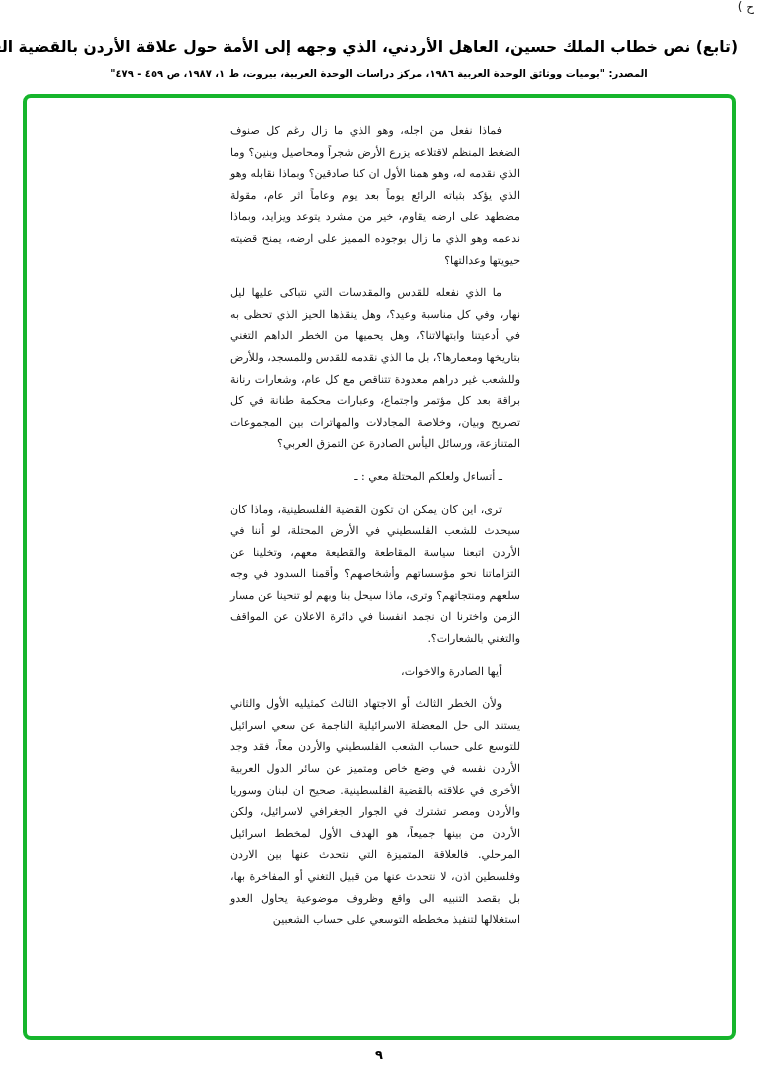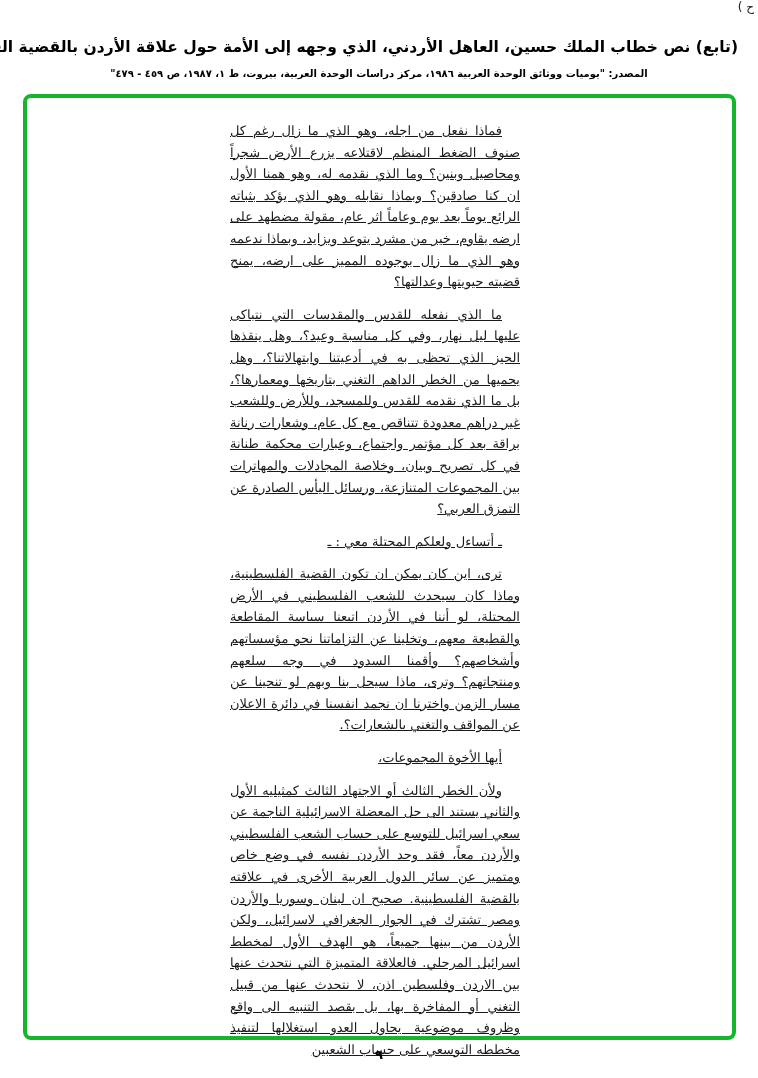--- a/index.html
+++ b/index.html
@@ -62,24 +62,23 @@
   }
   .text-column {
     position: absolute;
     left: 230px;
     top: 120px;
     width: 290px;
     direction: rtl;
     text-align: justify;
     text-align-last: right;
     font-family: "DejaVu Serif", serif;
-    font-size: 13px;
+    font-size: 11px;
     line-height: 21.6px;
     color: #1a1a1a;
-    text-decoration: underline;
   }
   .text-column p {
     margin: 0 0 11px 0;
     text-indent: 18px;
   }
   .page-number {
     position: absolute;
     top: 1047px;
     left: 0;
     right: 0;
@@ -98,17 +97,17 @@
 <div class="doc-title">(تابع) نص خطاب الملك حسين، العاهل الأردني، الذي وجهه إلى الأمة حول علاقة الأردن بالقضية الفلسطينية</div>
 <div class="doc-source">المصدر:  "يوميات ووثائق الوحدة العربية ١٩٨٦، مركز دراسات الوحدة العربية، بيروت، ط ١، ١٩٨٧، ص ٤٥٩ - ٤٧٩"</div>
 
 <div class="frame" style="border-color: rgb(22, 181, 44);"></div>
 
 <div class="text-column">
   <p>فماذا نفعل من اجله، وهو الذي ما زال رغم كل صنوف الضغط المنظم لاقتلاعه يزرع الأرض شجراً ومحاصيل وبنين؟  وما الذي نقدمه له، وهو همنا الأول ان كنا صادقين؟  وبماذا نقابله وهو الذي يؤكد بثباته الرائع يوماً بعد يوم وعاماً اثر عام، مقولة مضطهد على ارضه يقاوم، خير من مشرد يتوعد ويزايد، وبماذا ندعمه وهو الذي ما زال بوجوده المميز على ارضه، يمنح قضيته حيويتها وعدالتها؟</p>
   <p>ما الذي نفعله للقدس والمقدسات التي نتباكى عليها ليل نهار، وفي كل مناسبة وعيد؟، وهل ينقذها الحيز الذي تحظى به في أدعيتنا وابتهالاتنا؟، وهل يحميها من الخطر الداهم التغني بتاريخها ومعمارها؟، بل ما الذي نقدمه للقدس وللمسجد، وللأرض وللشعب غير دراهم معدودة تتناقص مع كل عام، وشعارات رنانة براقة بعد كل مؤتمر واجتماع، وعبارات محكمة طنانة في كل تصريح وبيان، وخلاصة المجادلات والمهاترات بين المجموعات المتنازعة، ورسائل اليأس الصادرة عن التمزق العربي؟</p>
   <p>ـ أتساءل ولعلكم المحتلة معي : ـ</p>
   <p>ترى، اين كان يمكن ان تكون القضية الفلسطينية، وماذا كان سيحدث للشعب الفلسطيني في الأرض المحتلة، لو أننا في الأردن اتبعنا سياسة المقاطعة والقطيعة معهم، وتخلينا عن التزاماتنا نحو مؤسساتهم وأشخاصهم؟ وأقمنا السدود في وجه سلعهم ومنتجاتهم؟ وترى، ماذا سيحل بنا وبهم لو تنحينا عن مسار الزمن واخترنا ان نجمد انفسنا في دائرة الاعلان عن المواقف والتغني بالشعارات؟.</p>
-  <p>أيها الأخوة المجموعات،</p>
+  <p>أيها الصادرة والاخوات،</p>
   <p>ولأن الخطر الثالث أو الاجتهاد الثالث كمثيليه الأول والثاني يستند الى حل المعضلة الاسرائيلية الناجمة عن سعي اسرائيل للتوسع على حساب الشعب الفلسطيني والأردن معاً، فقد وجد الأردن نفسه في وضع خاص ومتميز عن سائر الدول العربية الأخرى في علاقته بالقضية الفلسطينية. صحيح ان لبنان وسوريا والأردن ومصر تشترك في الجوار الجغرافي لاسرائيل، ولكن الأردن من بينها جميعاً، هو الهدف الأول لمخطط اسرائيل المرحلي. فالعلاقة المتميزة التي نتحدث عنها بين الاردن وفلسطين اذن، لا نتحدث عنها من قبيل التغني أو المفاخرة بها، بل بقصد التنبيه الى واقع وظروف موضوعية يحاول العدو استغلالها لتنفيذ مخططه التوسعي على حساب الشعبين</p>
 </div>
 
 <div class="page-number">٩</div>
 
 </body></html>

